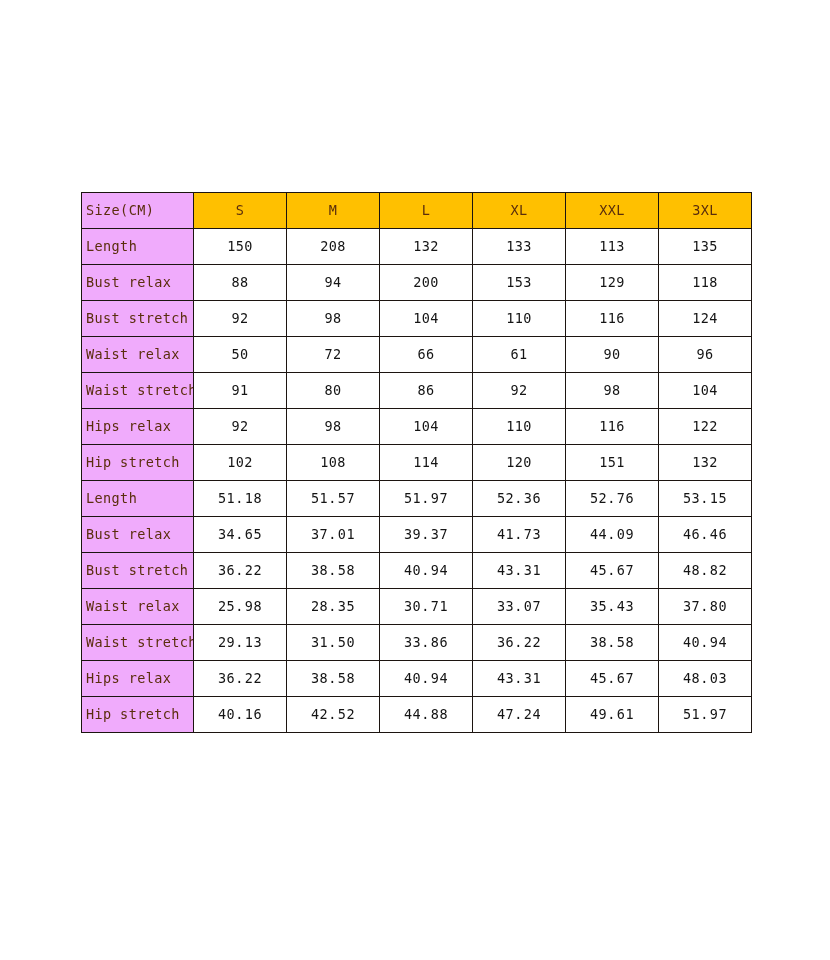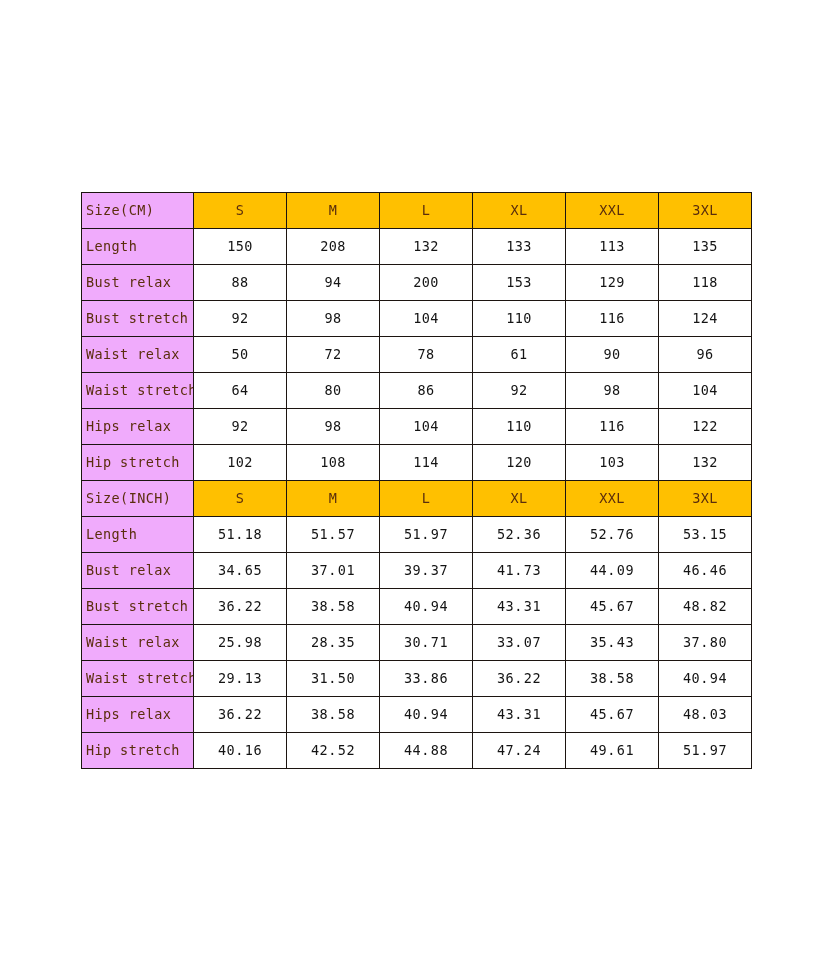--- a/index.html
+++ b/index.html
@@ -134,28 +134,28 @@
           <td class="data-cell">98</td>
           <td class="data-cell">104</td>
           <td class="data-cell">110</td>
           <td class="data-cell">116</td>
           <td class="data-cell">124</td>
         </tr>
         <tr>
           <td class="row-label">Waist relax</td>
           <td class="data-cell">50</td>
           <td class="data-cell">72</td>
-          <td class="data-cell">78</td>
+          <td class="data-cell">66</td>
           <td class="data-cell">61</td>
           <td class="data-cell">90</td>
           <td class="data-cell">96</td>
         </tr>
         <tr>
           <td class="row-label">Waist stretch</td>
-          <td class="data-cell">64</td>
+          <td class="data-cell">91</td>
           <td class="data-cell">80</td>
           <td class="data-cell">86</td>
           <td class="data-cell">92</td>
           <td class="data-cell">98</td>
           <td class="data-cell">104</td>
         </tr>
         <tr>
           <td class="row-label">Hips relax</td>
           <td class="data-cell">92</td>
           <td class="data-cell">98</td>
@@ -163,31 +163,22 @@
           <td class="data-cell">110</td>
           <td class="data-cell">116</td>
           <td class="data-cell">122</td>
         </tr>
         <tr>
           <td class="row-label">Hip stretch</td>
           <td class="data-cell">102</td>
           <td class="data-cell">108</td>
           <td class="data-cell">114</td>
           <td class="data-cell">120</td>
-          <td class="data-cell">103</td>
+          <td class="data-cell">151</td>
           <td class="data-cell">132</td>
-        </tr>
-        <tr>
-          <td class="unit-label">Size(INCH)</td>
-          <td class="hdr-cell">S</td>
-          <td class="hdr-cell">M</td>
-          <td class="hdr-cell">L</td>
-          <td class="hdr-cell">XL</td>
-          <td class="hdr-cell">XXL</td>
-          <td class="hdr-cell">3XL</td>
         </tr>
         <tr>
           <td class="row-label">Length</td>
           <td class="data-cell">51<span class="dec-gap">.</span>18</td>
           <td class="data-cell">51<span class="dec-gap">.</span>57</td>
           <td class="data-cell">51<span class="dec-gap">.</span>97</td>
           <td class="data-cell">52<span class="dec-gap">.</span>36</td>
           <td class="data-cell">52<span class="dec-gap">.</span>76</td>
           <td class="data-cell">53<span class="dec-gap">.</span>15</td>
         </tr>

